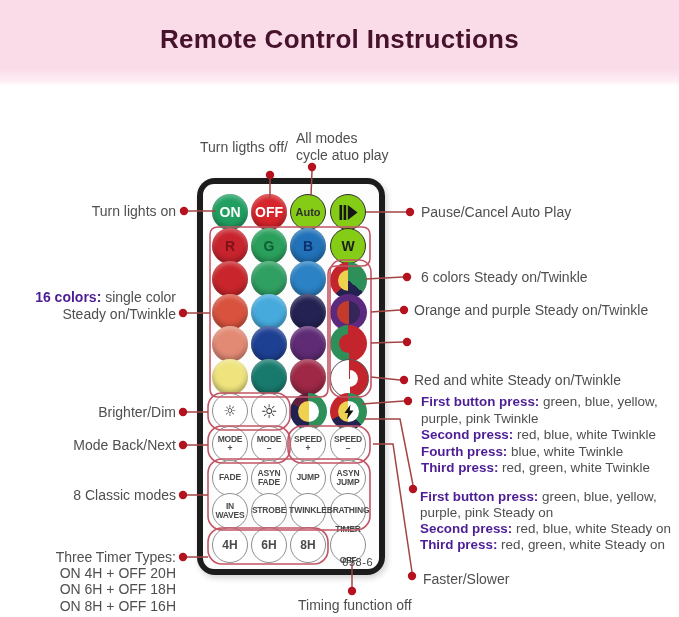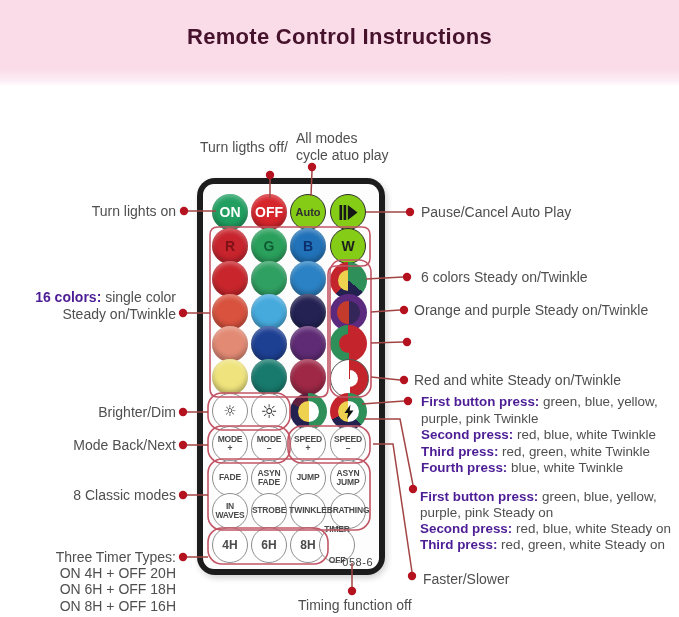--- a/index.html
+++ b/index.html
@@ -3,21 +3,21 @@
 <meta charset="utf-8">
 <style>
   html,body{margin:0;padding:0;background:#fff;}
   .page{position:relative;width:679px;height:617px;overflow:hidden;
         font-family:"Liberation Sans","DejaVu Sans",sans-serif;background:#fff;}
 
   
   .banner{position:absolute;left:0;top:0;width:679px;height:86px;
           background:linear-gradient(#fadce9 0 80%,#fdeef5 94%,#ffffff 100%);}
   .banner h1{margin:0;position:absolute;left:0;top:24px;width:100%;text-align:center;
-             font-size:22px;font-weight:800;color:#46122c;letter-spacing:.3px;}
+             font-size:26px;font-weight:800;color:#46122c;letter-spacing:.3px;}
 
   
   .remote{position:absolute;left:197px;top:178px;width:188px;height:397px;
           background:#1d1c1c;border-radius:18px;z-index:1;box-shadow:2px 3px 6px rgba(0,0,0,.18);}
   .remote-face{position:absolute;inset:6px;background:#fdfdfd;border-radius:11px;}
 
   .btn{position:absolute;width:36px;height:36px;border-radius:50%;
        display:flex;flex-direction:column;align-items:center;justify-content:center;
        box-sizing:border-box;text-align:center;}
   .disc{box-shadow:inset 0 -4px 5px rgba(0,0,0,.28), inset 0 3px 4px rgba(255,255,255,.30);}
@@ -181,21 +181,21 @@
 
     <div class="btn outline-gray t12" style="left:15px;top:349px;">
         <span>4H</span>
       </div>
     <div class="btn outline-gray t12" style="left:54px;top:349px;">
         <span>6H</span>
       </div>
     <div class="btn outline-gray t12" style="left:93px;top:349px;">
         <span>8H</span>
       </div>
-    <div class="btn outline-gray t9" style="left:122px;top:349px;gap:21px;">
+    <div class="btn outline-gray t9" style="left:133px;top:349px;gap:21px;">
         <span>TIMER</span>
         <span>OFF</span>
       </div>
 
     <div class="model-no">058-6</div>
   </div>
 
   <svg class="overlay" viewBox="0 0 679 617">
     <g>
       <path class="grp" d="M 218 227 H 362 Q 370 227 370 235 V 258 Q 370 266 362 266 H 336 Q 328 266 328 274 V 389 Q 328 397 320 397 H 218 Q 210 397 210 389 V 235 Q 210 227 218 227 Z"></path>
@@ -271,22 +271,22 @@
 
   <div class="lab" style="left:421px;top:204px;"><span>Pause/Cancel Auto Play</span></div>
   <div class="lab" style="left:421px;top:269px;"><span>6 colors Steady on/Twinkle</span></div>
   <div class="lab" style="left:414px;top:302px;"><span>Orange and purple Steady on/Twinkle</span></div>
   <div class="lab" style="left:414px;top:372px;"><span>Red and white Steady on/Twinkle</span></div>
 
   <div class="lab blk" style="left:421px;top:394px;width:252px;">
     <div><b>First button press:</b><span> green, blue, yellow,</span></div>
     <div>purple, pink Twinkle</div>
     <div><b>Second press:</b><span> red, blue, white Twinkle</span></div>
+    <div><b>Fourth press:</b><span> blue, white Twinkle</span></div>
     <div><b>Third press:</b><span> red, green, white Twinkle</span></div>
-    <div><b>Fourth press:</b><span> blue, white Twinkle</span></div>
   </div>
 
   <div class="lab blk" style="left:420px;top:489px;width:256px;line-height:16px;">
     <div><b>First button press:</b><span> green, blue, yellow,</span></div>
     <div>purple, pink Steady on</div>
     <div><b>Second press:</b><span> red, blue, white Steady on</span></div>
     <div><b>Third press:</b><span> red, green, white Steady on</span></div>
   </div>
 
   <div class="lab" style="left:423px;top:571px;"><span>Faster/Slower</span></div>

